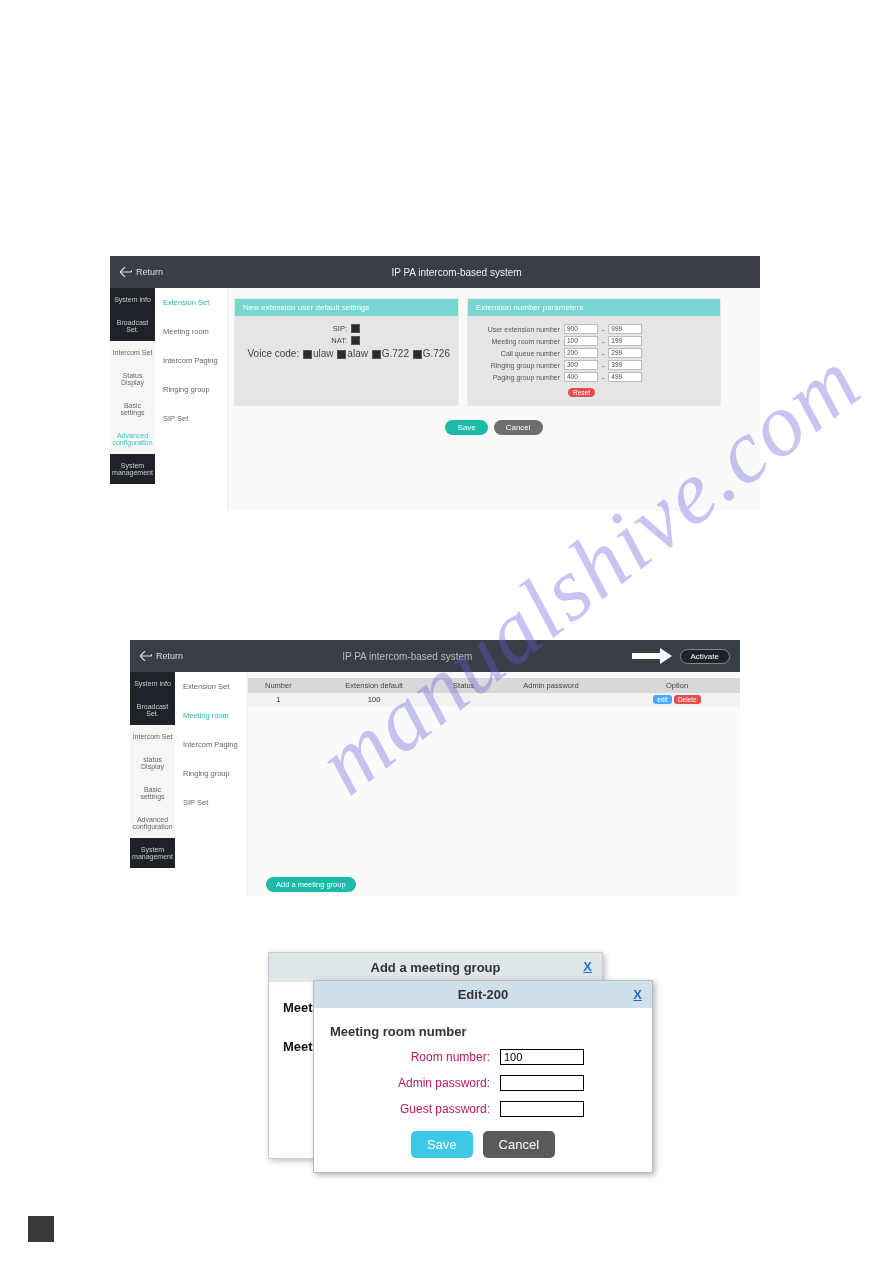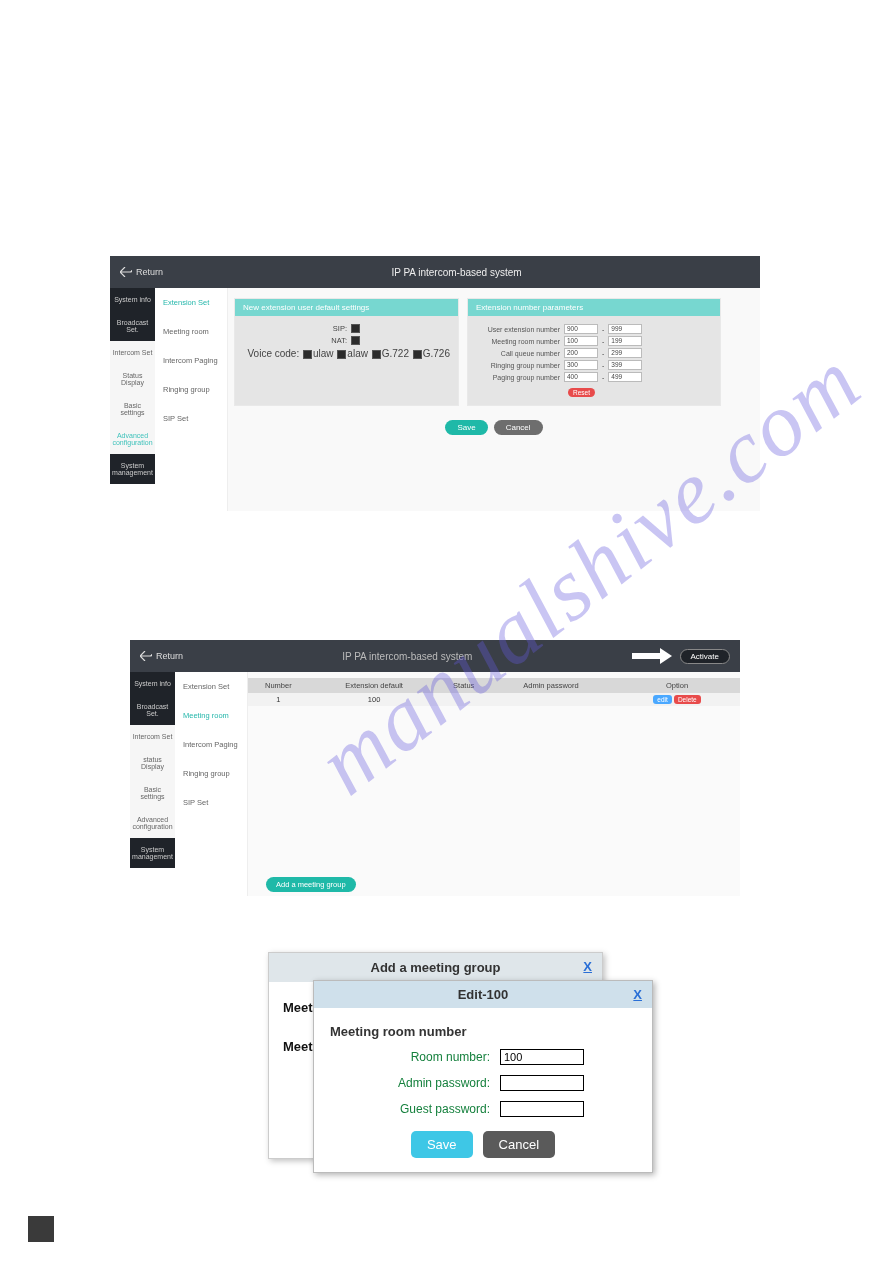--- a/index.html
+++ b/index.html
@@ -202,21 +202,21 @@
   .dlg-front-hd {
     background:#cfe0eb; text-align:center;
     font-size:13px; font-weight:bold; position:relative;
     padding:6px 0;
   }
   .dlg-front-bd { padding: 10px 16px 14px 16px;}
   .sect-title { font-size:13px; font-weight:bold; margin: 6px 0 8px 0;}
   .frm-row { display:flex; align-items:center; margin: 10px 0;}
   .frm-row label {
     width: 170px; text-align:right; padding-right:10px;
-    font-size:12px; color:#15803d;
+    font-size:12px; color:#be185d;
   }
   .frm-row input {
     width: 84px; height:16px; border:1px solid #000;
     font-size:11px; padding-left:3px;
   }
   .dlg-btns { display:flex; justify-content:center; gap:10px; margin-top:14px;}
   .dlg-btns button {
     border:none; border-radius:5px; padding:6px 16px;
     font-size:13px; color:#fff; cursor:pointer;
   }
@@ -379,21 +379,21 @@
       <span class="dlg-close">X</span>
     </div>
     <div class="dlg-back-bd">
       <div class="lbl-bold">Meetir</div>
       <div class="lbl-bold">Meeti</div>
     </div>
   </div>
 
   <div class="dlg-front">
     <div class="dlg-front-hd">
-      <span>Edit-100</span>
+      <span>Edit-200</span>
       <span class="dlg-close">X</span>
     </div>
     <div class="dlg-front-bd">
       <div class="sect-title">Meeting room number</div>
       <div class="frm-row">
         <label>Room number:</label>
         <input type="text" value="100" style="">
       </div>
       <div class="frm-row">
         <label>Admin password:</label>

